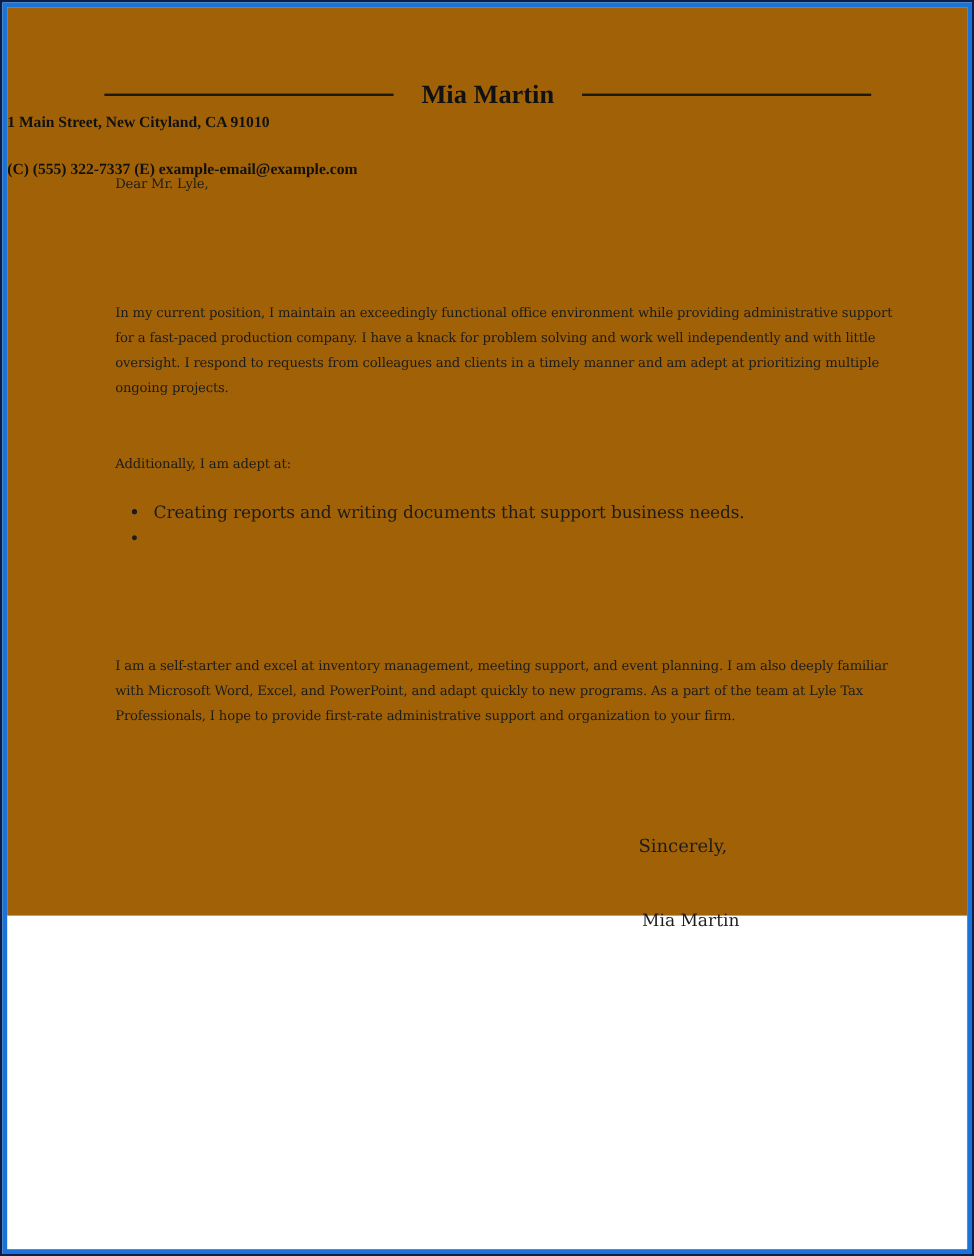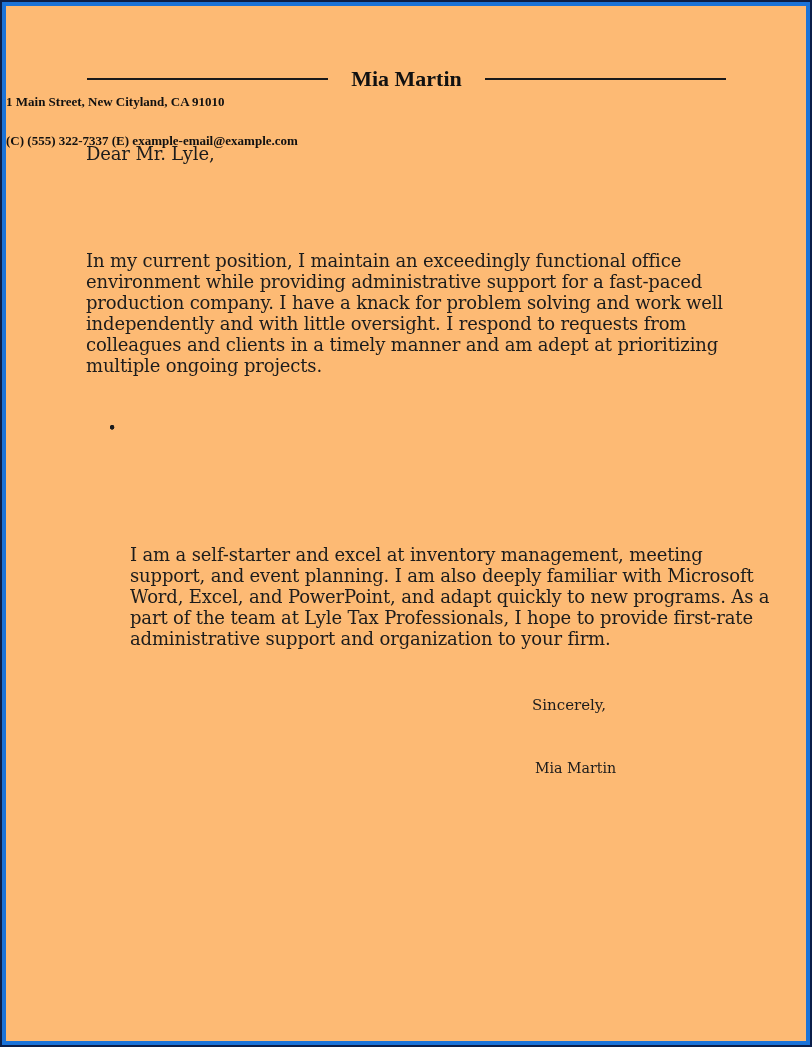--- a/index.html
+++ b/index.html
@@ -18,22 +18,22 @@
       border: 2px solid #0b1f4a;
     }
     .frame-inner {
       position: absolute; left: 2px; top: 2px;
       width: 808px; height: 1043px;
       box-sizing: border-box;
       border: 4px solid #1a73d9;
     }
     .page {
       position: absolute; left: 6px; top: 6px;
-      width: 800px; height: 1035px;
-      background: #fdba74;
+      width: 800px; height: 757px;
+      background: #a16207;
     }
     .header-row {
       position: absolute; left: 81px; top: 56px;
       width: 640px; height: 34px;
     }
     .rule {
       position: absolute; top: 16px; height: 2px; background: #1a1a1a;
     }
     .rule.left { left: 0; width: 241px; }
     .rule.right { left: 398px; width: 241px; }
@@ -45,42 +45,42 @@
       color: #111;
     }
     .contact {
       position: absolute; left: 0; width: 800px;
       font-family: "Liberation Serif", serif;
       font-weight: bold; font-size: 13px; color: #111;
     }
     .contact.addr { top: 88px; }
     .contact.phone { top: 127px; }
     .text {
-      position: absolute; left: 80px; width: 650px;
+      position: absolute; left: 90px; width: 650px;
       font-family: "DejaVu Serif", serif;
-      font-size: 18px; line-height: 21px; color: #1c1c1c;
+      font-size: 11px; line-height: 21px; color: #1c1c1c;
       letter-spacing: -0.15px;
       margin: 0;
     }
     .salutation { top: 137px; }
     .p1 { top: 159px; }
     .p2 { top: 244px; }
     .p3 { top: 370px; }
     .bullets {
       position: absolute; left: 82px; top: 412px; width: 650px;
       list-style: none; margin: 0; padding: 0;
       font-family: "DejaVu Serif", serif;
       font-size: 14.2px; line-height: 21px; color: #1c1c1c;
       letter-spacing: -0.15px;
     }
     .bullets li { position: relative; padding-left: 40px; width: 600px; }
     .bullets li .dot {
       position: absolute; left: 20px; top: 0; font-size: 14px;
     }
-    .p4 { top: 538px; margin-left: 44px; }
+    .p4 { top: 538px; }
     .p5 { top: 643px; }
     .closing { position: absolute; left: 526px; top: 689px; font-family: "DejaVu Serif", serif; font-size: 15px; line-height: 21px; color: #1c1c1c; }
     .signature { position: absolute; left: 529px; top: 752px; font-family: "DejaVu Serif", serif; font-size: 14.2px; line-height: 21px; color: #1c1c1c; }
   </style>
 </head>
 <body>
 
 <div class="frame-outer"></div>
 <div class="frame-inner"></div>
 
@@ -90,25 +90,26 @@
     <div class="rule left"></div>
     <div class="name">Mia Martin</div>
     <div class="rule right"></div>
   </div>
 
   <div class="contact addr">1 Main Street, New Cityland, CA 91010</div>
   <div class="contact phone">(C) (555) 322-7337 (E) example-email@example.com</div>
 
   <p class="text salutation">Dear Mr. Lyle,</p>
   <p class="text p2">In my current position, I maintain an exceedingly functional office environment while providing administrative support for a fast-paced production company. I have a knack for problem solving and work well independently and with little oversight. I respond to requests from colleagues and clients in a timely manner and am adept at prioritizing multiple ongoing projects.</p>
+  <p class="text p3">Additionally, I am adept at:</p>
 
   <ul class="bullets">
     <li><span class="dot">•</span></li>
     <li><span class="dot">•</span></li>
-    <li><span class="dot">•</span></li>
+    <li><span class="dot">•</span><span>Creating reports and writing documents that support business needs.</span></li>
     <li><span class="dot">•</span></li>
   </ul>
 
   <p class="text p4">I am a self-starter and excel at inventory management, meeting support, and event planning. I am also deeply familiar with Microsoft Word, Excel, and PowerPoint, and adapt quickly to new programs. As a part of the team at Lyle Tax Professionals, I hope to provide first-rate administrative support and organization to your firm.</p>
 
   <div class="closing">Sincerely,</div>
   <div class="signature">Mia Martin</div>
 </div>
 
 </body></html>

